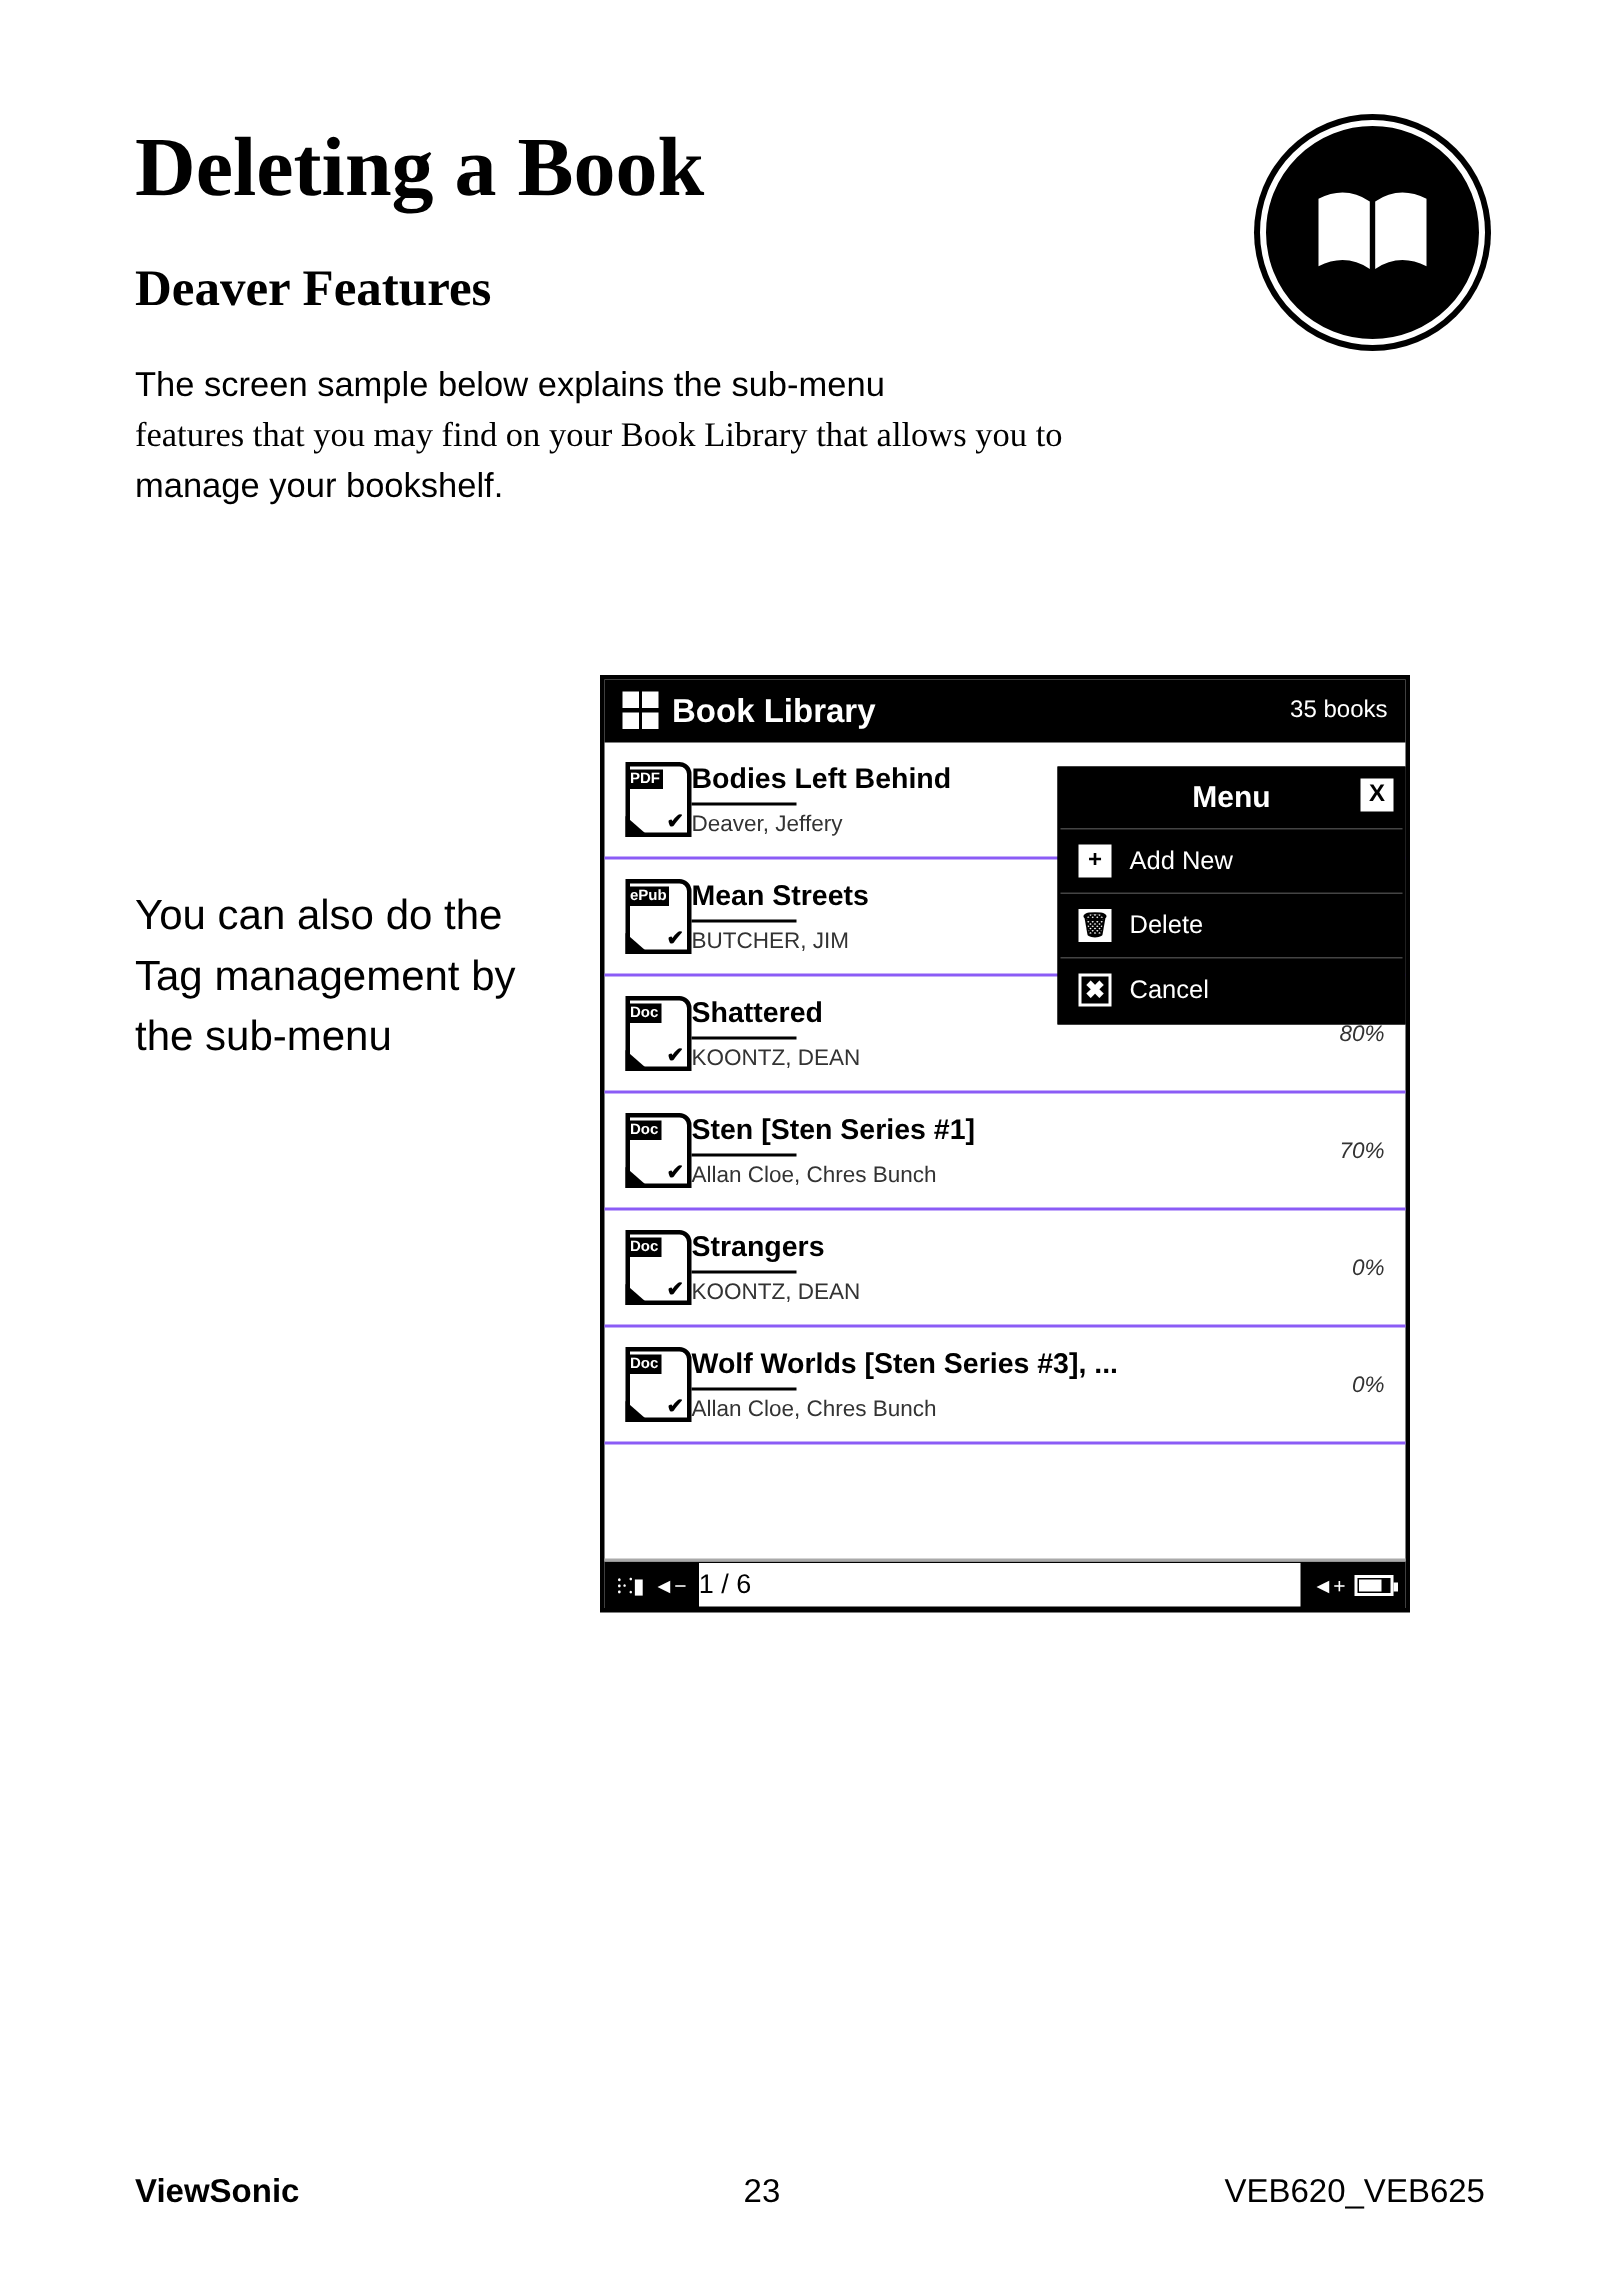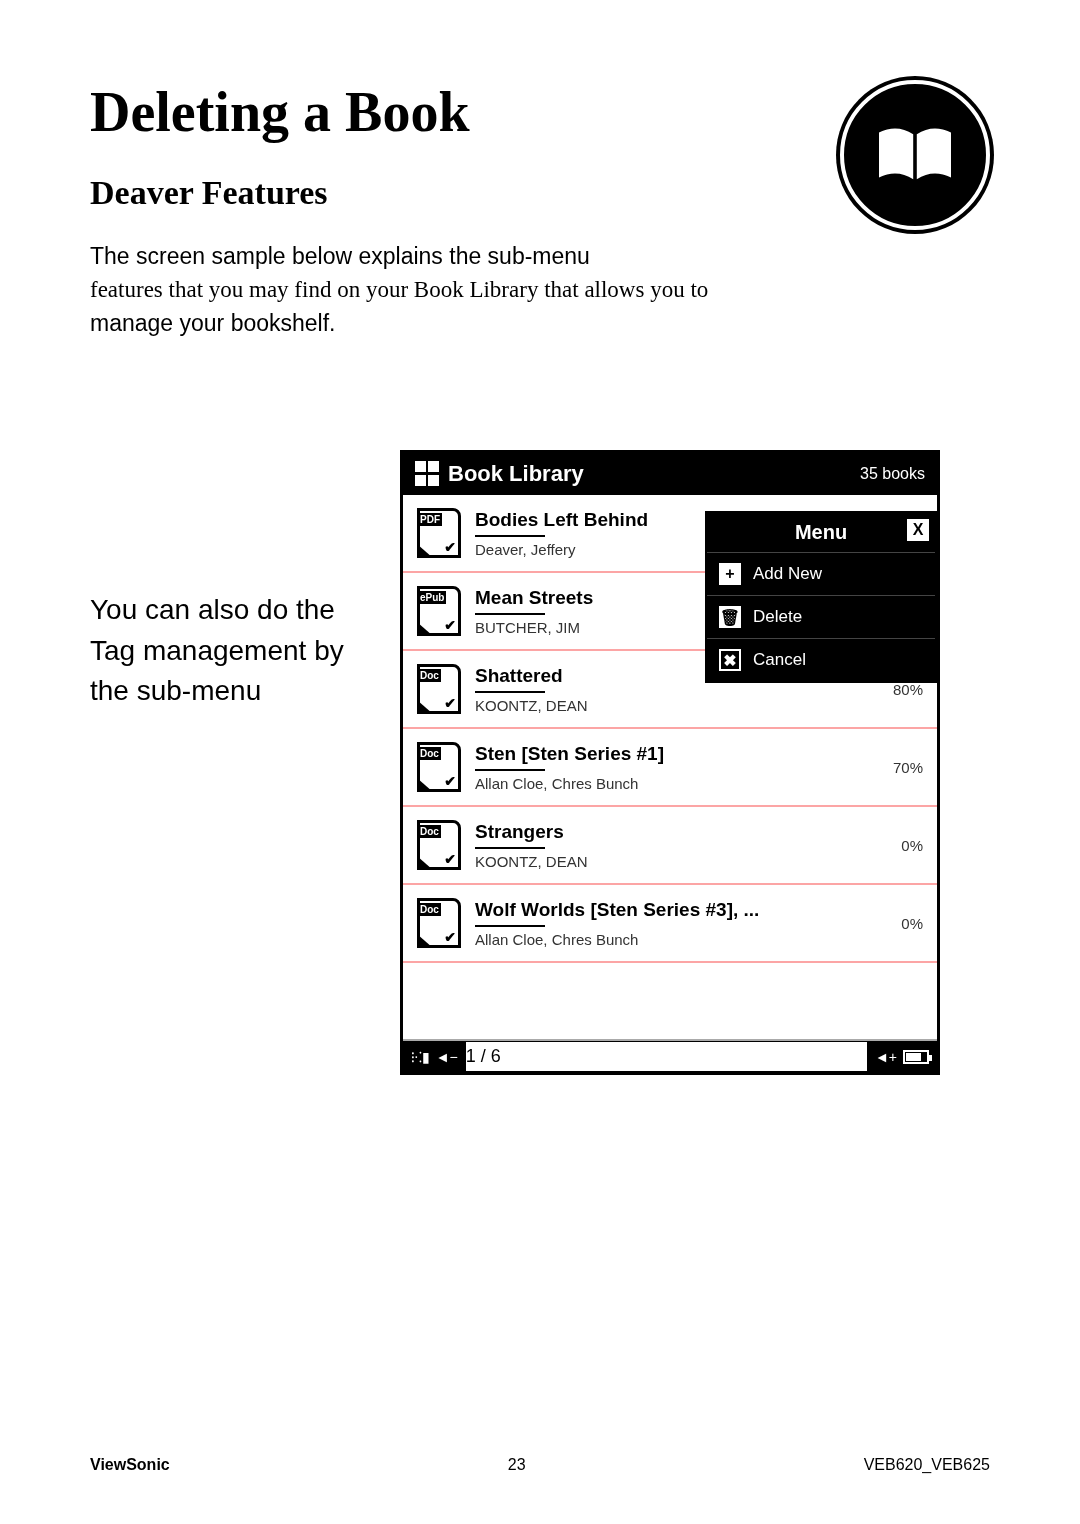--- a/index.html
+++ b/index.html
@@ -77,23 +77,22 @@
     width: 26px; height: 26px;
     display: flex; flex-wrap: wrap; gap: 2px;
   }
   .header-icon span { width: 11px; height: 11px; background: #fff; }
   .header-title { font-weight: bold; font-size: 22px; flex: 1; }
   .header-count { font-size: 16px; }
   .book-list { position: relative; }
   .book-row {
     display: flex;
     align-items: center;
-    border-bottom: 2px solid #fca5a5;
+    border-bottom: 2px solid #8b5cf6;
     padding: 10px 14px;
-    gap: 14px;
     height: 78px;
     justify-content: center;
   }
   .book-row:last-child { border-bottom: none; }
   .file-icon {
     width: 44px; height: 50px;
     border: 3px solid #000;
     border-radius: 0 8px 0 0;
     position: relative;
     display: flex; align-items: flex-start; justify-content: center;
@@ -112,21 +111,21 @@
     border-top: 14px solid transparent;
   }
   .file-icon .check {
     position: absolute; bottom: 0; right: 2px;
     color: #000; font-size: 14px; font-weight: bold;
   }
   .book-info { flex: 1; }
   .book-title { font-weight: bold; font-size: 19px; }
   .book-hr { border: none; border-top: 2px solid #000; width: 70px; margin: 4px 0; }
   .book-author { font-size: 15px; color: #333; }
-  .book-progress { font-size: 15px; color: #333; width: 50px; text-align: right; }
+  .book-progress { font-size: 15px; color: #333; width: 50px; text-align: right; font-style: italic; }
   .menu-overlay {
     position: absolute;
     top: 16px; right: 0;
     width: 232px;
     background: #000;
     color: #fff;
     border: 2px solid #000;
     z-index: 10;
   }
   .menu-header {
@@ -147,21 +146,21 @@
   }
   .menu-item .mi-icon {
     width: 22px; height: 22px; background: #fff; color: #000;
     display: flex; align-items: center; justify-content: center;
     font-weight: bold; font-size: 16px;
   }
   .page-footer {
     position: absolute;
     bottom: 50px; left: 90px; right: 90px;
     display: flex; justify-content: space-between;
-    font-size: 16px;
+    font-size: 22px;
   }
   .page-footer .brand { font-weight: bold; }
   .spacer-row { height: 78px; border-bottom: 2px solid #aaa; }
   .footer-pager { color:#000; background:#fff; flex:1; text-align:left; font-size:18px; padding: 4px 0;}
   .dfoot { display:flex; align-items:center; background:#000; }
   .dfoot .side { color:#fff; padding:6px 8px; display:flex; gap:6px; align-items:center; font-size:14px;}
   .bat { display:inline-block; width:26px; height:14px; border:2px solid #fff; position:relative;}
   .bat::after{content:""; position:absolute; right:-5px; top:3px; width:3px; height:6px; background:#fff;}
   .bat .fill{position:absolute; left:1px; top:1px; bottom:1px; width:70%; background:#fff;}
 </style>

